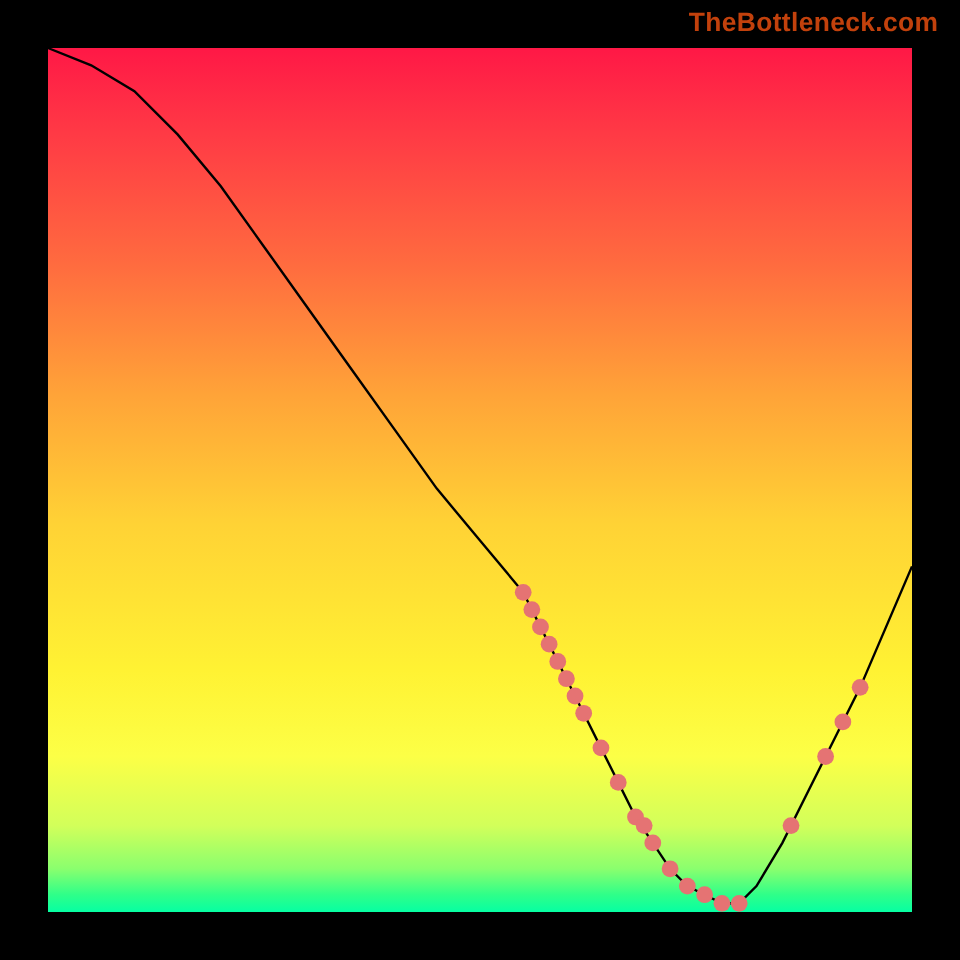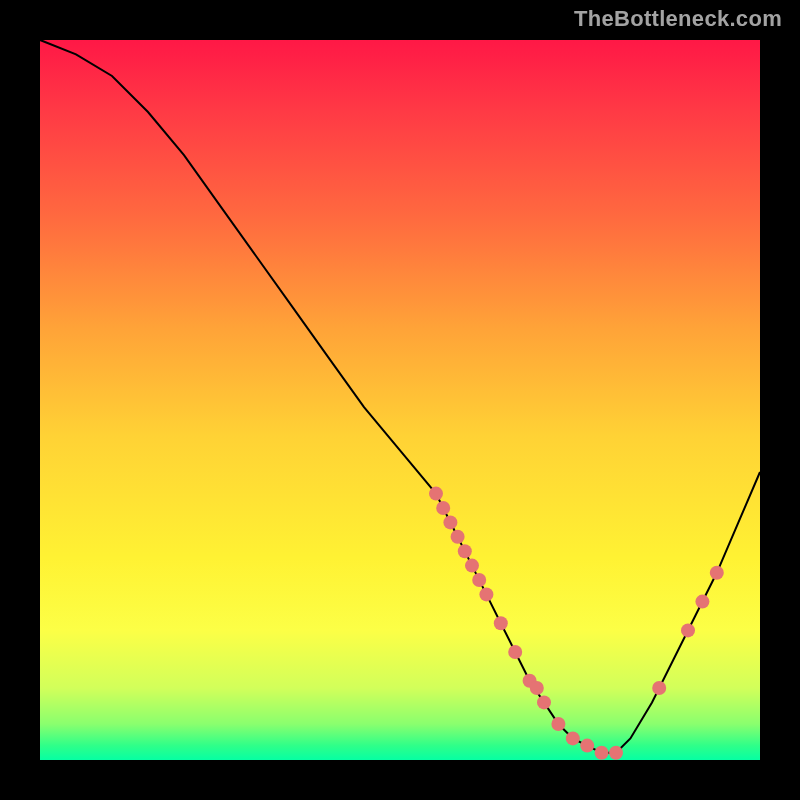--- a/index.html
+++ b/index.html
@@ -14,21 +14,21 @@
   .chart-outer {
     position: relative;
     width: 800px;
     height: 800px;
     background: #000000;
   }
   .attribution {
     position: absolute;
     top: 6px;
     right: 18px;
-    color: #a3a3a3;
+    color: #c2410c;
     font-size: 22px;
     font-weight: 600;
     letter-spacing: 0.3px;
     user-select: none;
   }
   
   .plot {
     position: absolute;
     left: 40px;
     top: 40px;

